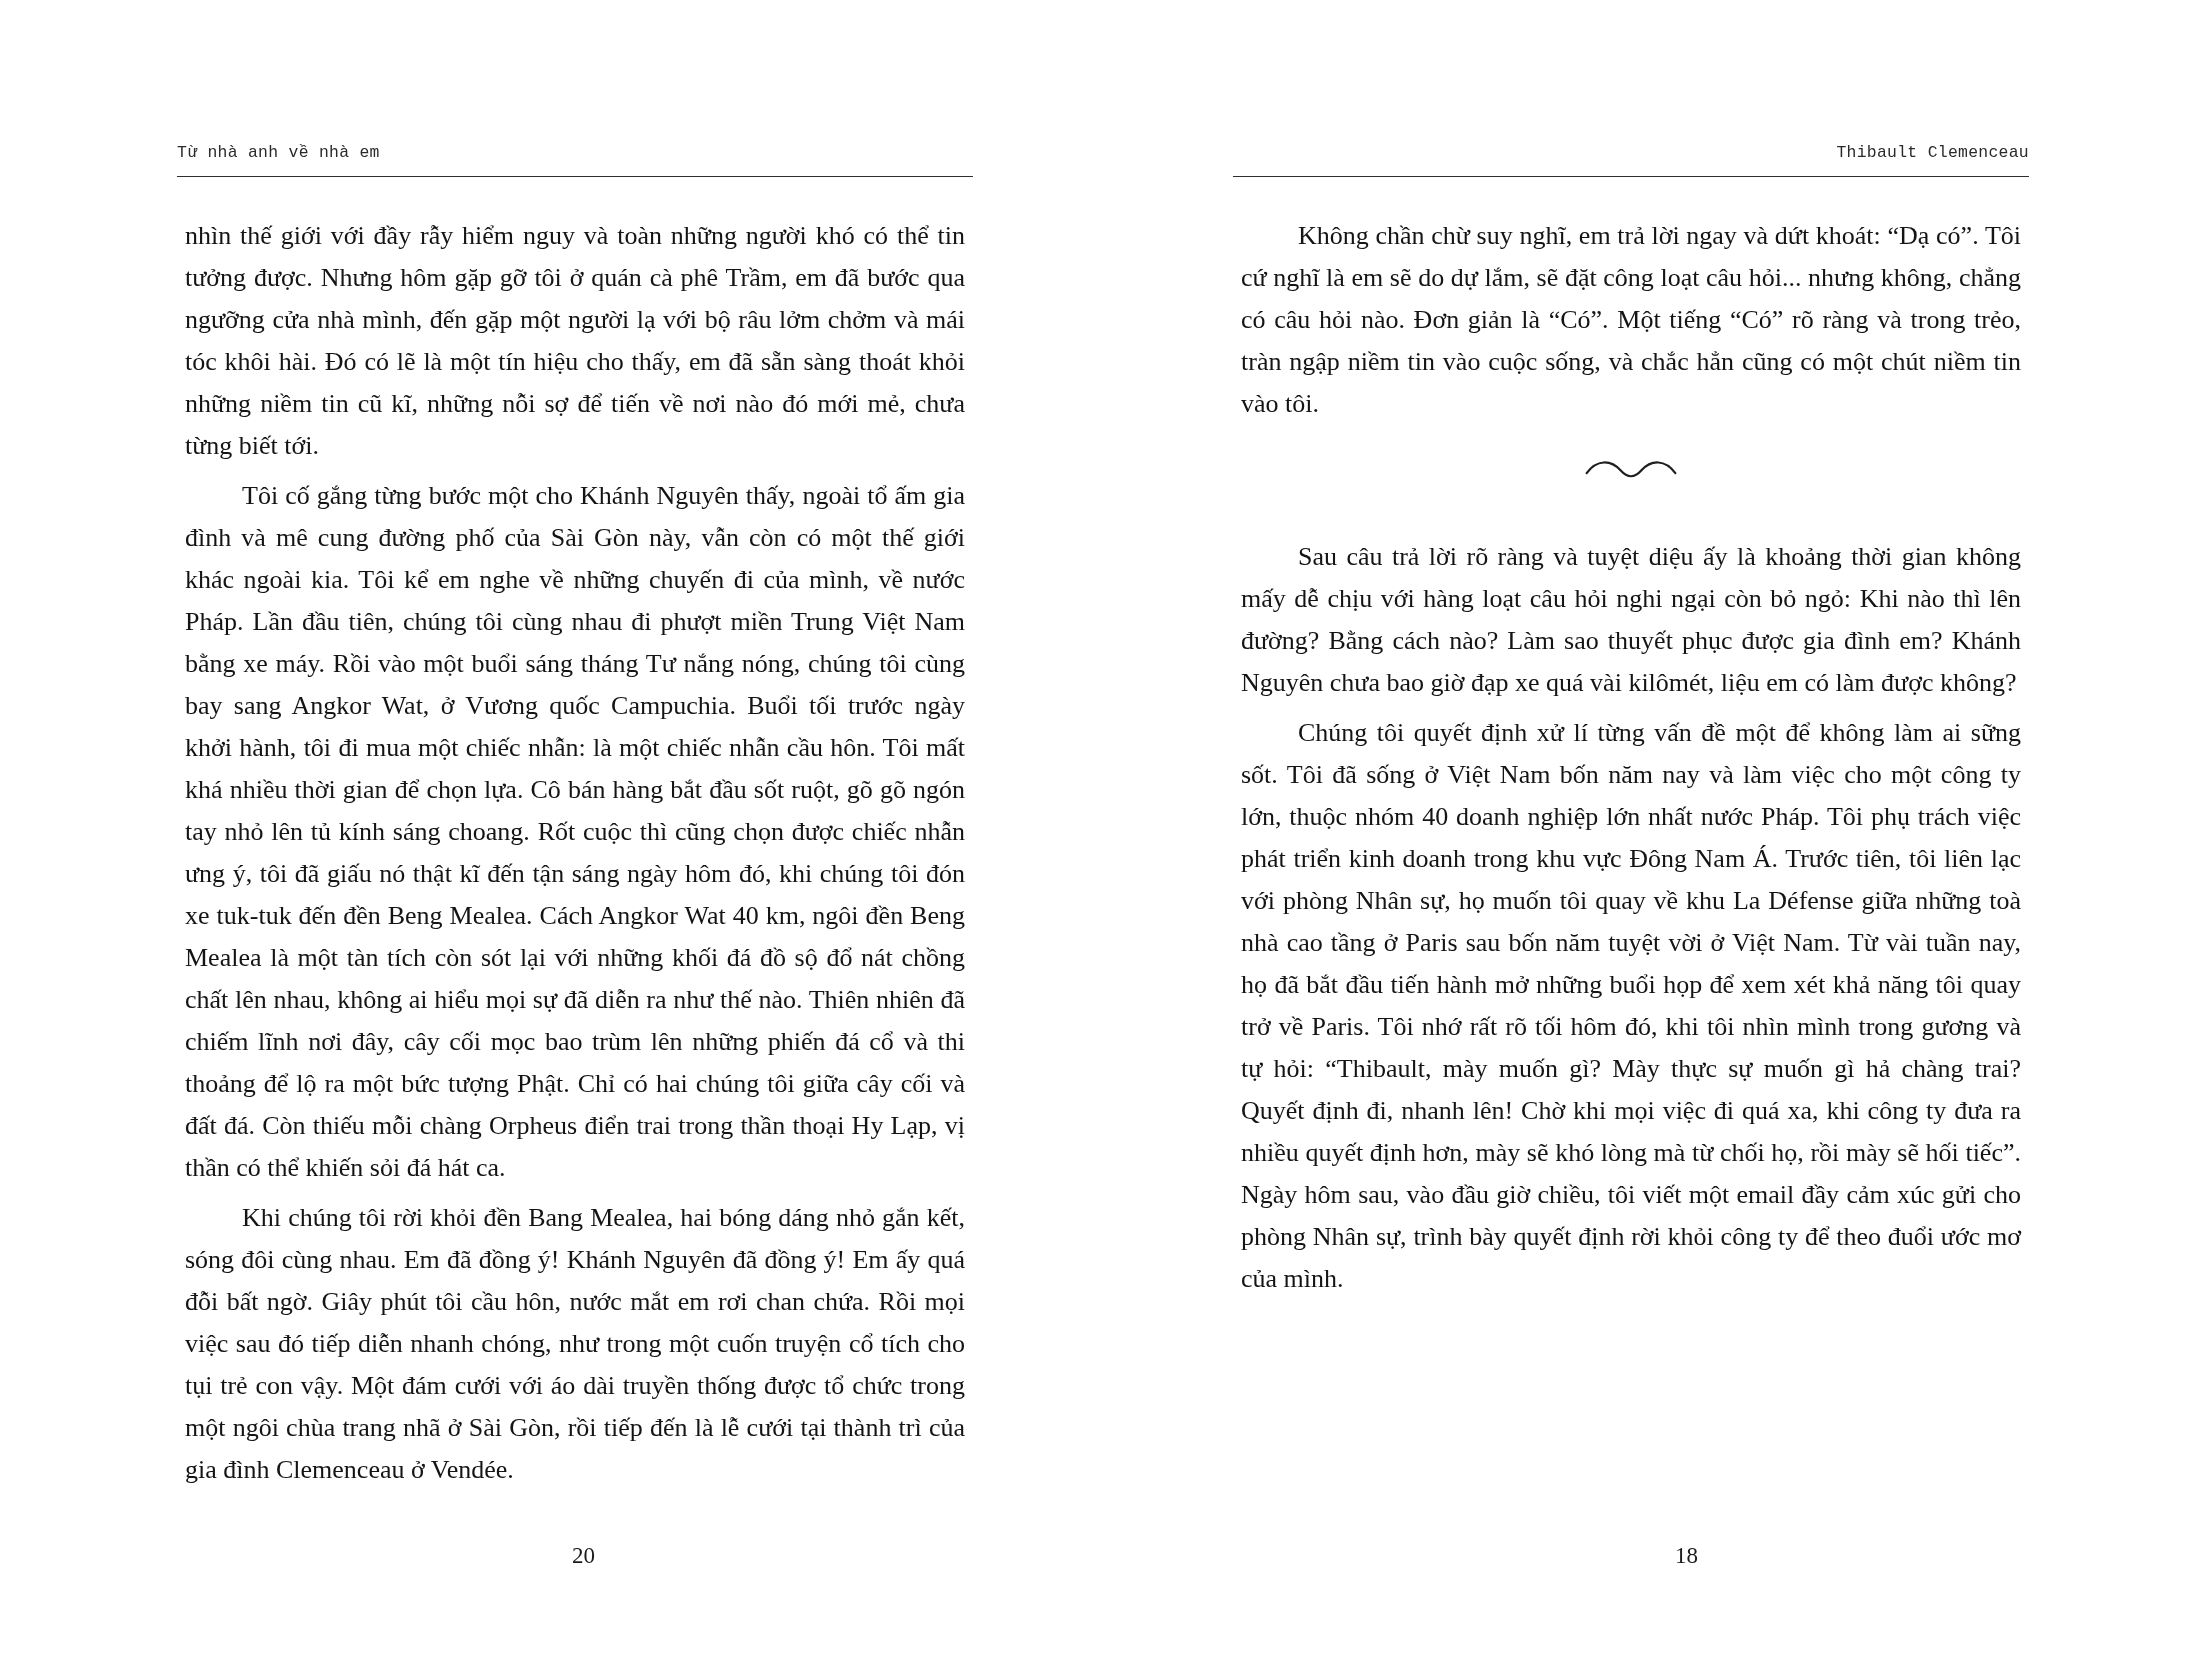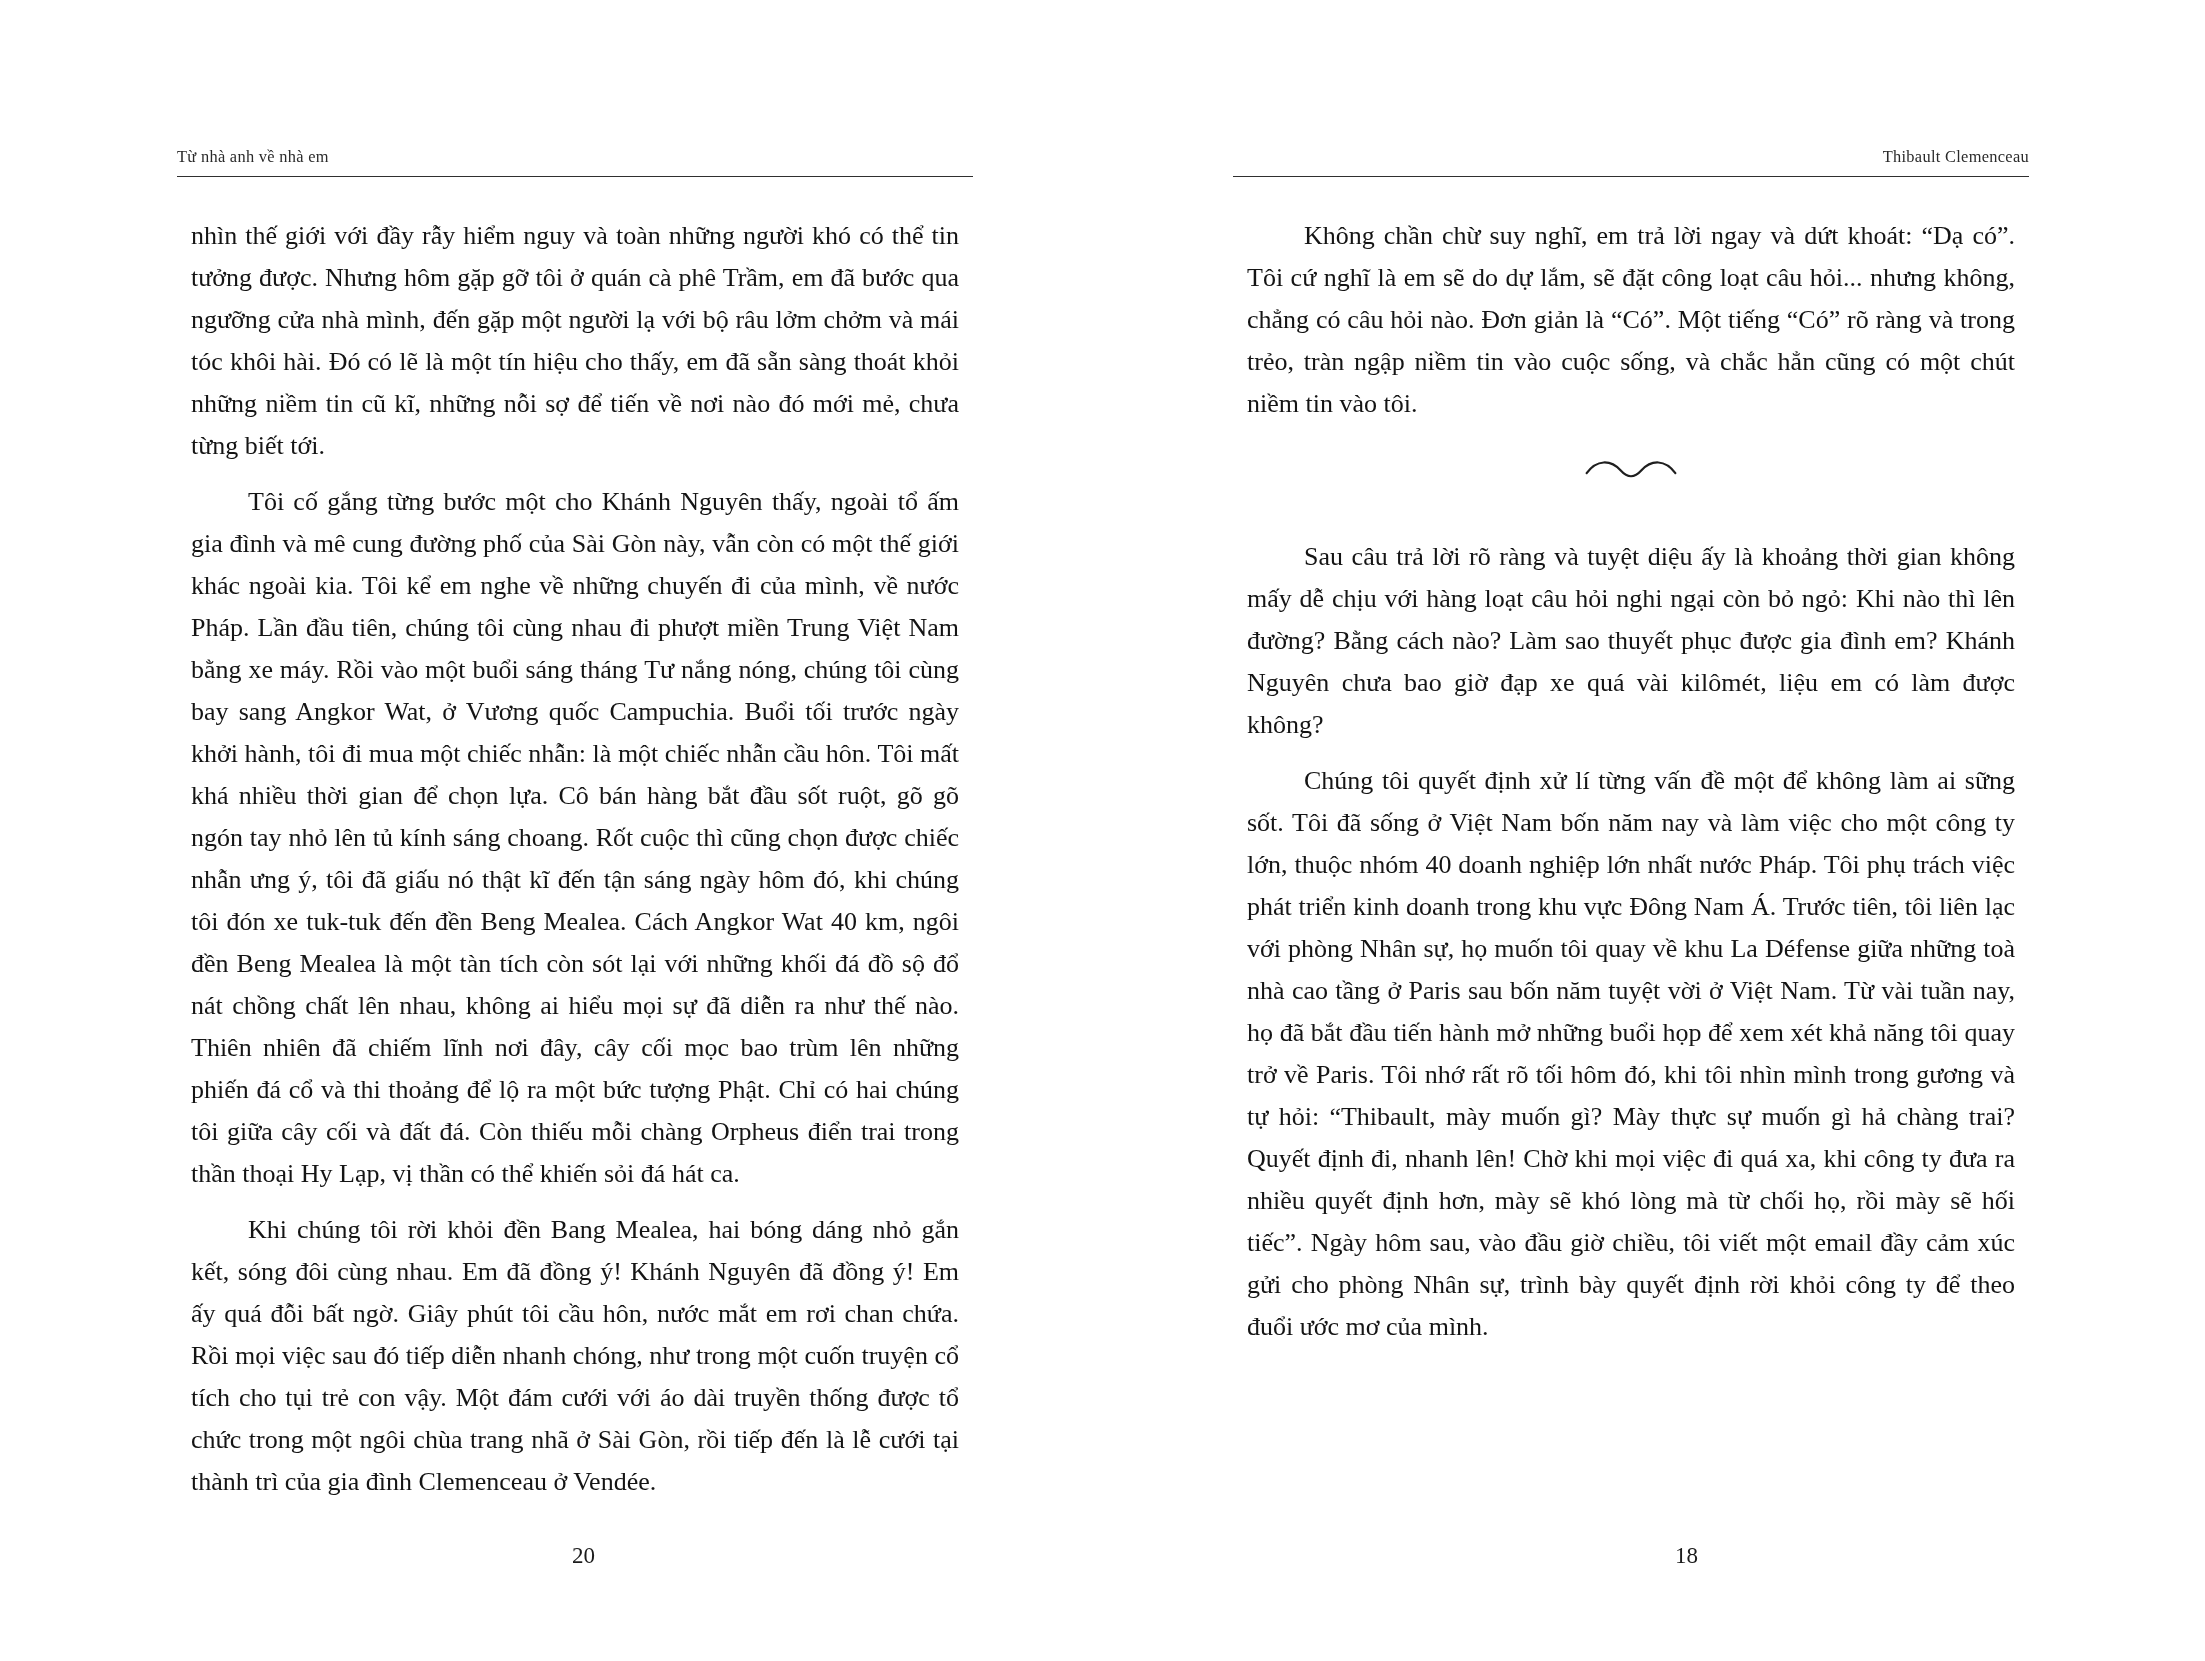--- a/index.html
+++ b/index.html
@@ -31,42 +31,42 @@
     position: absolute;
     top: 138px;
     width: 796px;
     height: 1384px;
   }
   .page-left .page-inner { left: 177px; }
   .page-right .page-inner { left: 130px; }
 
   .running-head {
     display: flex;
-    align-items: flex-end;
+    align-items: center;
     justify-content: space-between;
-    font-family: Liberation Serif, serif;
+    font-family: Liberation Mono, monospace;
     font-size: 16.4px;
     letter-spacing: 0.3px;
     color: #2a2a2a;
     padding-bottom: 8.6px;
     border-bottom: 1.7px solid #2f2f2f;
     height: 29px;
   }
   .running-head.right { justify-content: flex-end; }
 
   .body-text {
     margin-top: 38px;
     font-size: 26px;
     line-height: 42px;
     text-align: justify;
     text-justify: inter-word;
     color: #141414;
   }
   .body-text p {
-    margin: 14px;
+    margin: 8px;
     text-indent: 57px;
   }
   .body-text p.no-indent {
     text-indent: 0;
   }
 
   .ornament {
     text-align: center;
     font-size: 35px;
     line-height: 35px;

